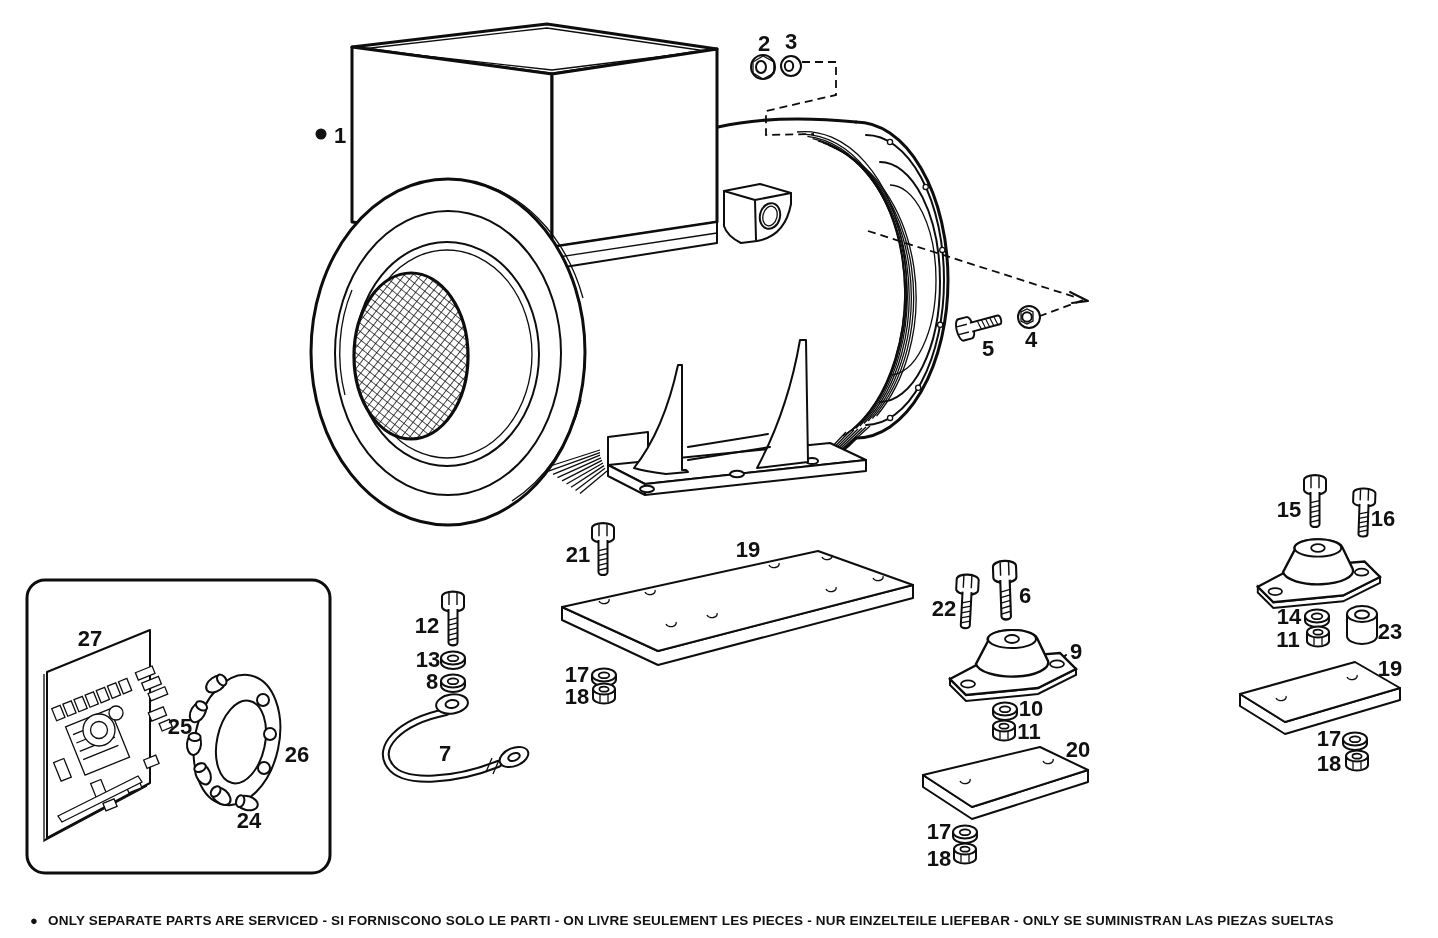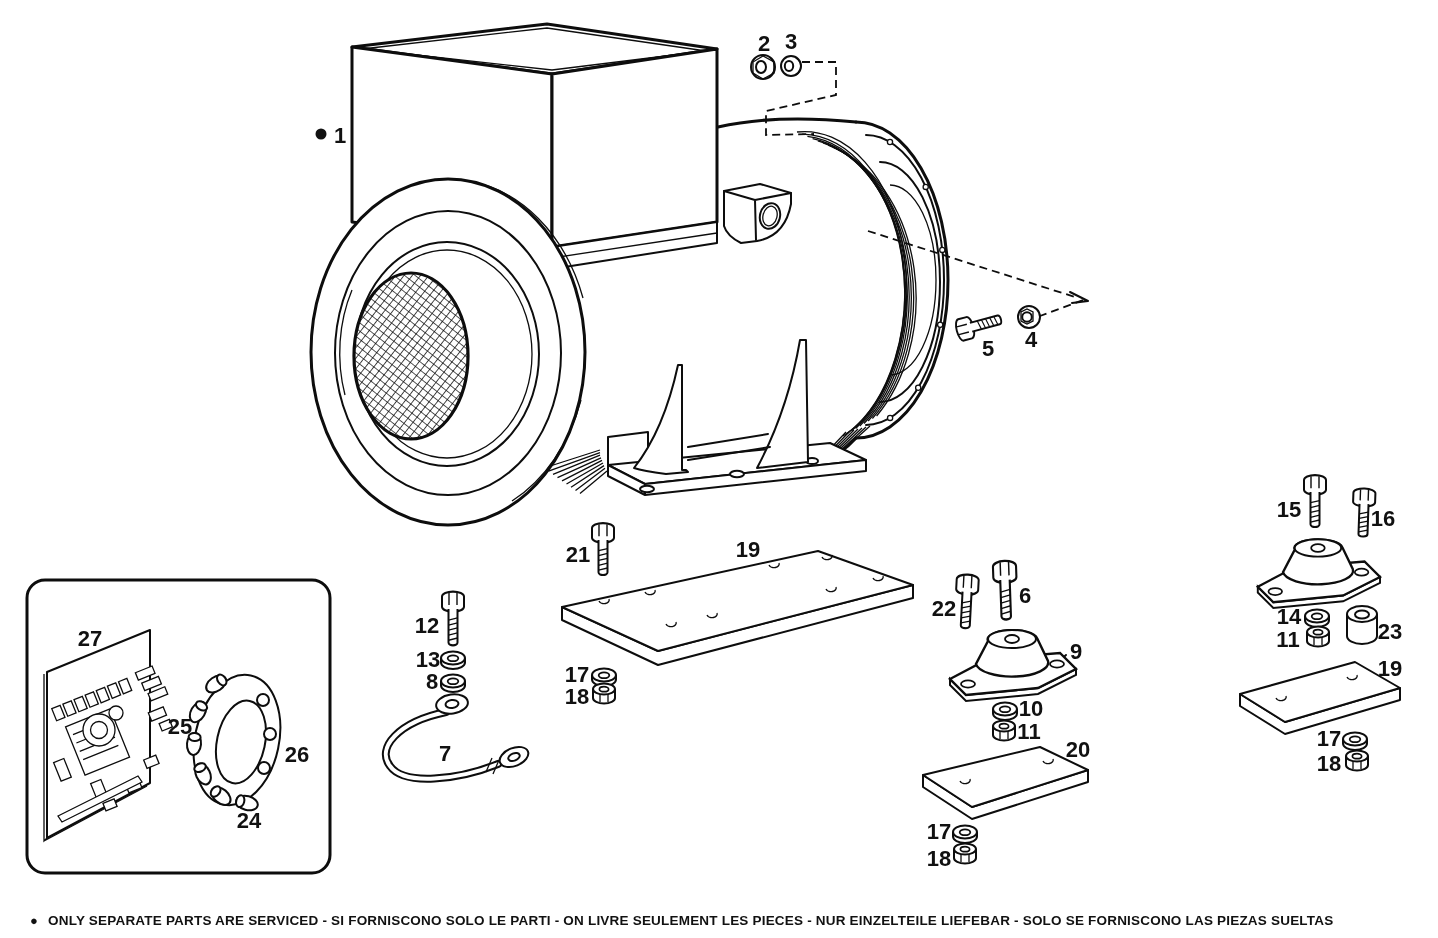--- a/index.html
+++ b/index.html
@@ -339,15 +339,15 @@
     <text class="callout" x="1390" y="639">23</text>
     <text class="callout" x="249" y="828">24</text>
     <text class="callout" x="180" y="734">25</text>
     <text class="callout" x="297" y="762">26</text>
     <text class="callout" x="90" y="646">27</text>
   </g>
 </svg>
 
   <div class="footer">
     <span class="bullet">●</span>
-    <span>ONLY SEPARATE PARTS ARE SERVICED - SI FORNISCONO SOLO LE PARTI - ON LIVRE SEULEMENT LES PIECES - NUR EINZELTEILE LIEFEBAR - SOLO SE FORNISCONO LAS PIEZAS SUELTAS</span>
+    <span>ONLY SEPARATE PARTS ARE SERVICED - SI FORNISCONO SOLO LE PARTI - ON LIVRE SEULEMENT LES PIECES - NUR EINZELTEILE LIEFEBAR - ONLY SE SUMINISTRAN LAS PIEZAS SUELTAS</span>
   </div>
 </div>
 
 </body></html>

